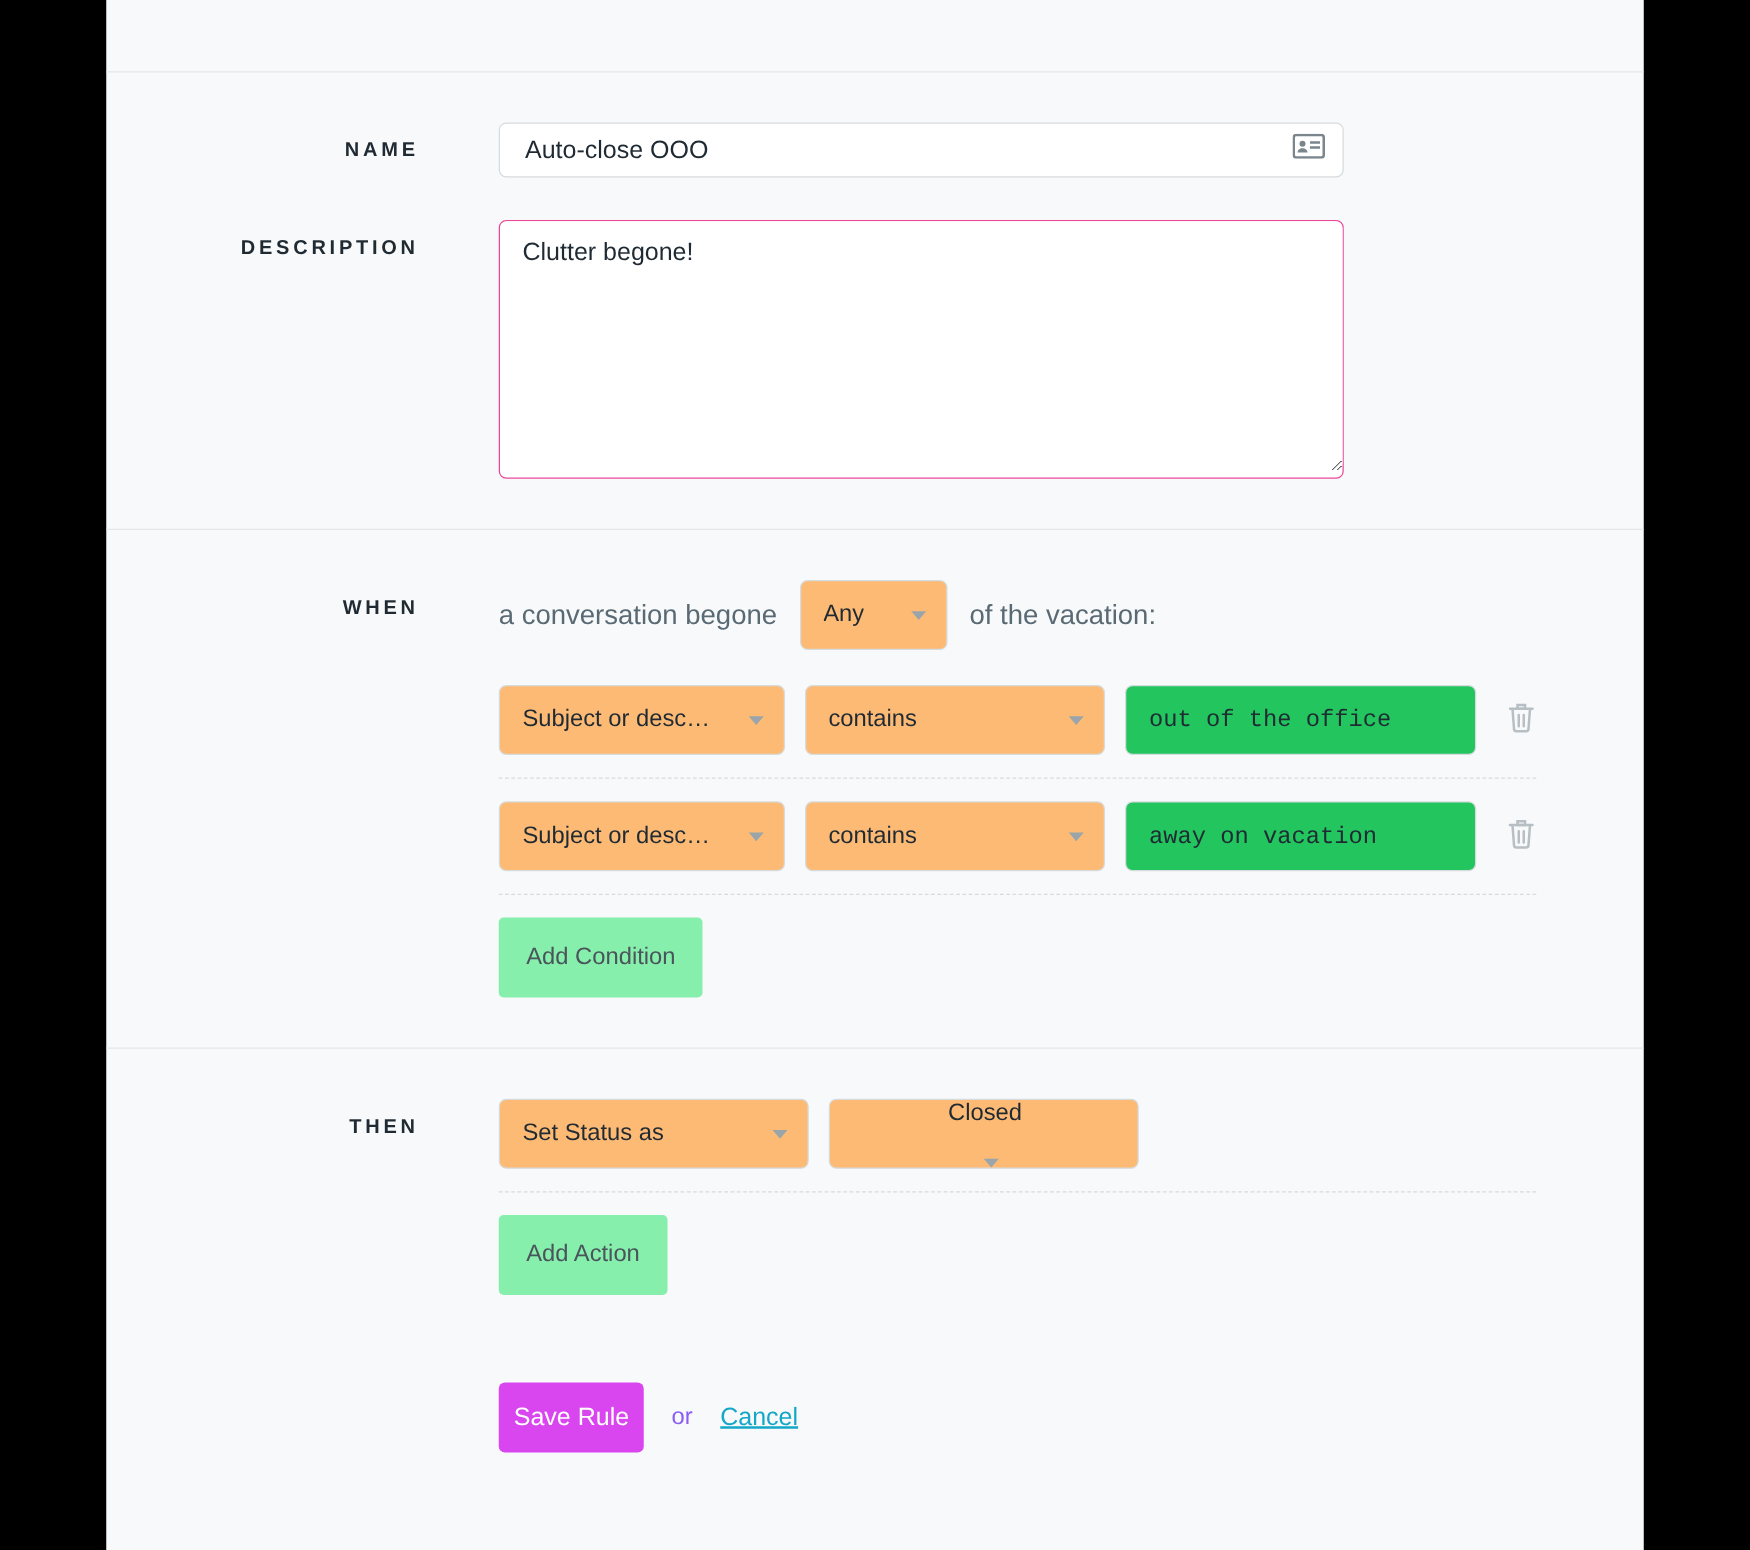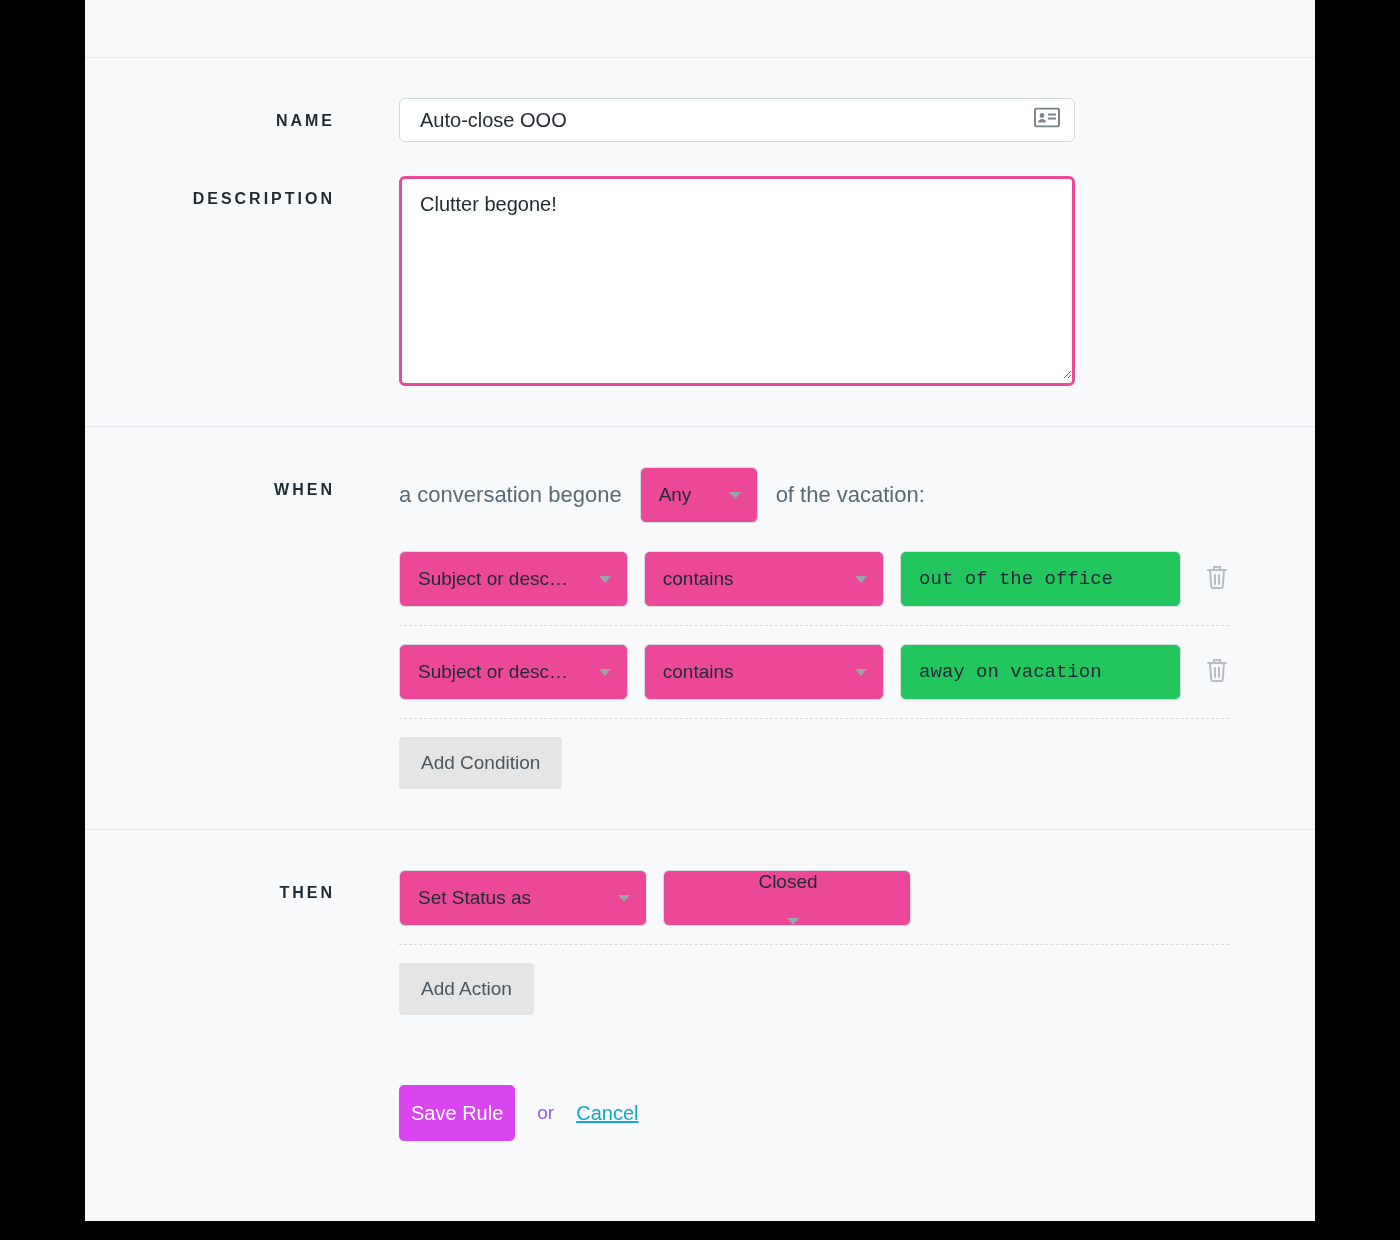--- a/index.html
+++ b/index.html
@@ -71,21 +71,21 @@
   }
   .contact-icon {
     position: absolute;
     right: 14px;
     top: 50%;
     transform: translateY(-50%);
     color: #7a858c;
   }
   .textarea-wrap {
     width: 676px;
-    border: 3px solid #ec4899;
+    border: 1px solid #ec4899;
     border-radius: 6px;
     background: #fff;
     position: relative;
   }
   .textarea {
     width: 100%;
     height: 200px;
     border: none;
     outline: none;
     resize: both;
@@ -99,21 +99,21 @@
     font-size: 22px;
     color: #5a6a74;
     display: flex;
     align-items: center;
     gap: 18px;
     margin-bottom: 28px;
   }
   .select {
     border: 1px solid #d6dbde;
     border-radius: 6px;
-    background: #ec4899;
+    background: #fdba74;
     height: 56px;
     display: flex;
     align-items: center;
     justify-content: space-between;
     padding: 0 16px 0 18px;
     font-size: 19px;
     color: #1f2a33;
     cursor: pointer;
     white-space: nowrap;
     overflow: hidden;
@@ -152,25 +152,25 @@
     padding: 0 18px;
     outline: none;
     font-family: Liberation Mono, monospace;
   }
   .trash {
     color: #b7bfc4;
     cursor: pointer;
     margin-left: 8px;
   }
   .secondary-btn {
-    background: #e5e5e5;
+    background: #86efac;
     color: #4a545b;
     border: none;
     border-radius: 4px;
-    height: 52px;
+    height: 64px;
     padding: 0 22px;
     font-size: 19px;
     cursor: pointer;
   }
   .action-row {
     display: flex;
     align-items: center;
     gap: 16px;
     padding-bottom: 18px;
     margin-bottom: 18px;

